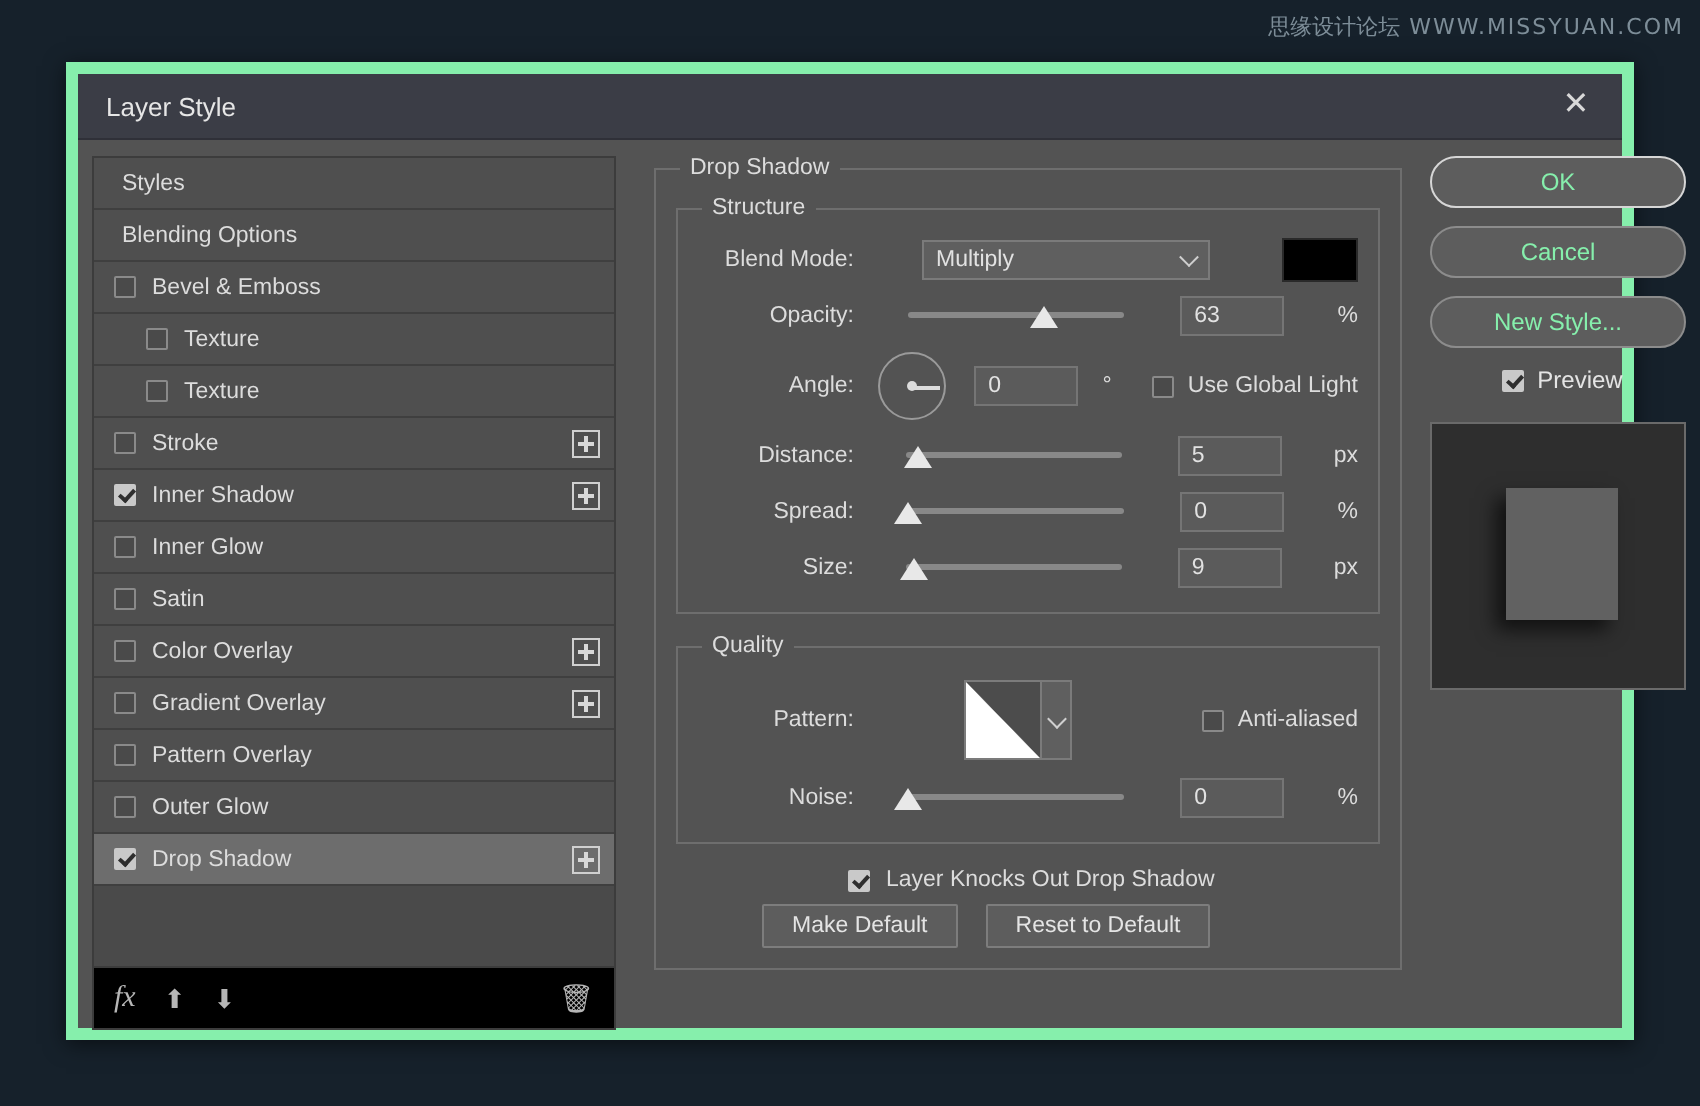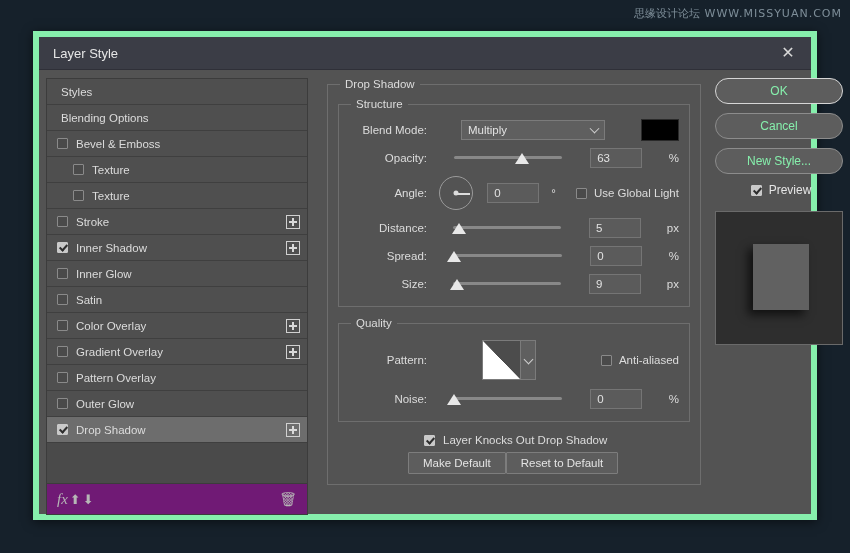--- a/index.html
+++ b/index.html
@@ -100,22 +100,22 @@
     cursor: pointer;
   }
   .plus-btn:before, .plus-btn:after {
     content:""; position:absolute; background:#d8d8d8;
   }
   .plus-btn:before { left: 5px; top: 2px; width: 2px; height: 8px; }
   .plus-btn:after  { top: 5px; left: 2px; height: 2px; width: 8px; }
 
   .styles-toolbar {
     height: 30px; display: flex; align-items: center;
-    padding: 0 10px; gap: 2px;
-    background: #701a75;
+    padding: 0 10px; gap: 14px;
+    background: #000000;
   }
   .tb-icon { color: #b6b6b6; font-size: 13px; cursor: pointer; }
   .tb-icon.fx { font-style: italic; font-family: "Liberation Serif", serif; font-size: 15px; }
   .tb-icon.trash { margin-left: auto; font-size: 14px; }
 
   
   .options {
     position: absolute; left: 288px; top: 8px;
     width: 374px; height: 437px;
   }
@@ -238,21 +238,21 @@
     width:6px; height:6px;
     border-right: 1.5px solid #cfcfcf;
     border-bottom: 1.5px solid #cfcfcf;
     transform: rotate(45deg);
   }
 
   .knockout-row {
     display: flex; align-items: center;
     margin: 12px 0 6px 86px;
   }
-  .default-btns { display: flex; margin-left: 70px; }
+  .default-btns { display: flex; gap: 14px; margin-left: 43px; }
   .dbtn {
     background: #5d5d5d; border: 1px solid #7d7d7d;
     color: #e4e4e4; font-size: 11.5px;
     padding: 4px 14px; cursor: pointer;
     border-radius: 1px;
   }
 
   
   .side {
     position: absolute; left: 676px; top: 8px;

